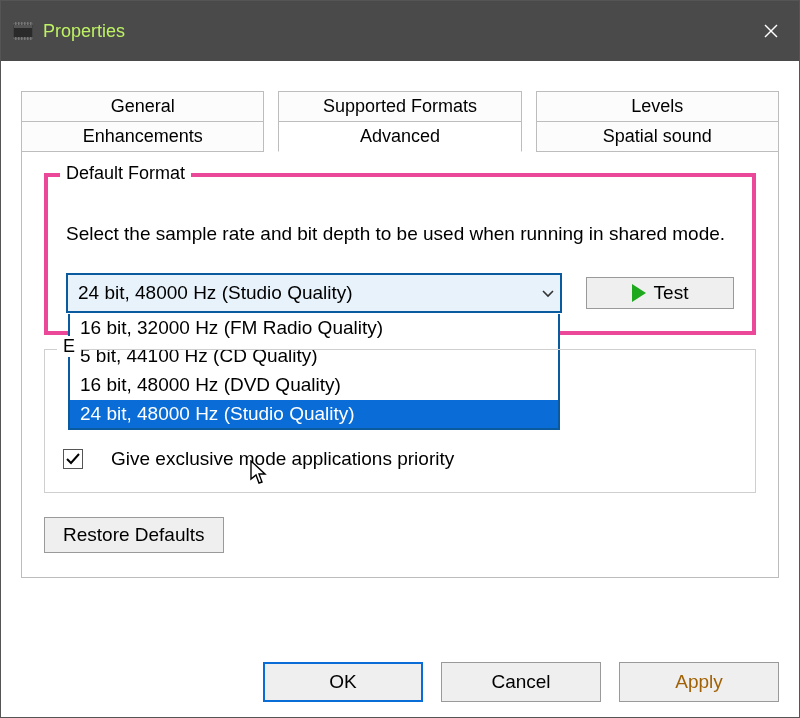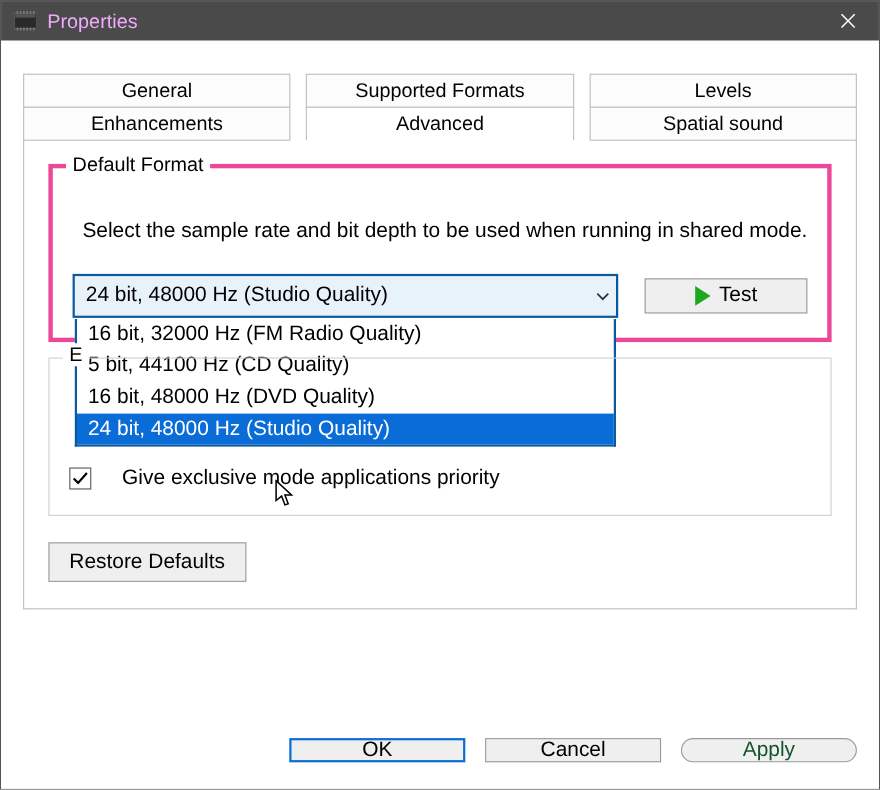--- a/index.html
+++ b/index.html
@@ -13,23 +13,23 @@
     overflow: hidden;
   }
   .window {
     width: 800px; height: 718px;
     border: 1px solid #555;
     background: #fff;
     display: flex; flex-direction: column;
     box-shadow: 0 6px 20px rgba(0,0,0,0.25);
   }
   .titlebar {
-    height: 36px;
+    height: 60px;
     background: #4a4a4a;
-    color: #f0abfc;
+    color: #bef264;
     display: flex; align-items: center;
     padding: 0 4px 0 12px;
   }
   .titlebar .icon {
     width: 20px; height: 18px;
     margin-right: 10px;
     display: inline-flex; align-items: center; justify-content: center;
   }
   .titlebar .title { flex: 1; font-size: 18px; }
   .titlebar .close {
@@ -91,21 +91,20 @@
     top: -14px; left: 12px;
     background: #fff;
     padding: 0 6px;
     font-size: 18px;
   }
 
   .explain {
     font-size: 19px;
     line-height: 1.35;
     margin: 2px 0 26px 0;
-    text-align: right;
   }
 
   .format-row {
     display: flex; align-items: center; gap: 24px;
     position: relative;
     z-index: 0;
   }
   .combo {
     flex: 1;
     height: 40px;
@@ -199,29 +198,29 @@
 
   
   .footer {
     height: 70px;
     display: flex; align-items: center; justify-content: flex-end;
     gap: 18px;
     padding: 0 20px 0 0;
     background: #fff;
   }
   .btn {
-    width: 160px; height: 22px;
+    width: 160px; height: 40px;
     border: 1px solid #9a9a9a;
     background: #efefef;
     display: flex; align-items: center; justify-content: center;
     font-size: 19px;
     cursor: default;
   }
   .btn.primary { border: 2px solid #0a6cd6; }
-  .btn.disabled { color: #14532d; border-radius: 11px; }
+  .btn.disabled { color: #a16207; }
 
   .cursor {
     position: absolute;
     width: 20px; height: 26px;
     z-index: 40;
     pointer-events: none;
   }
 </style>
 </head>
 <body>

